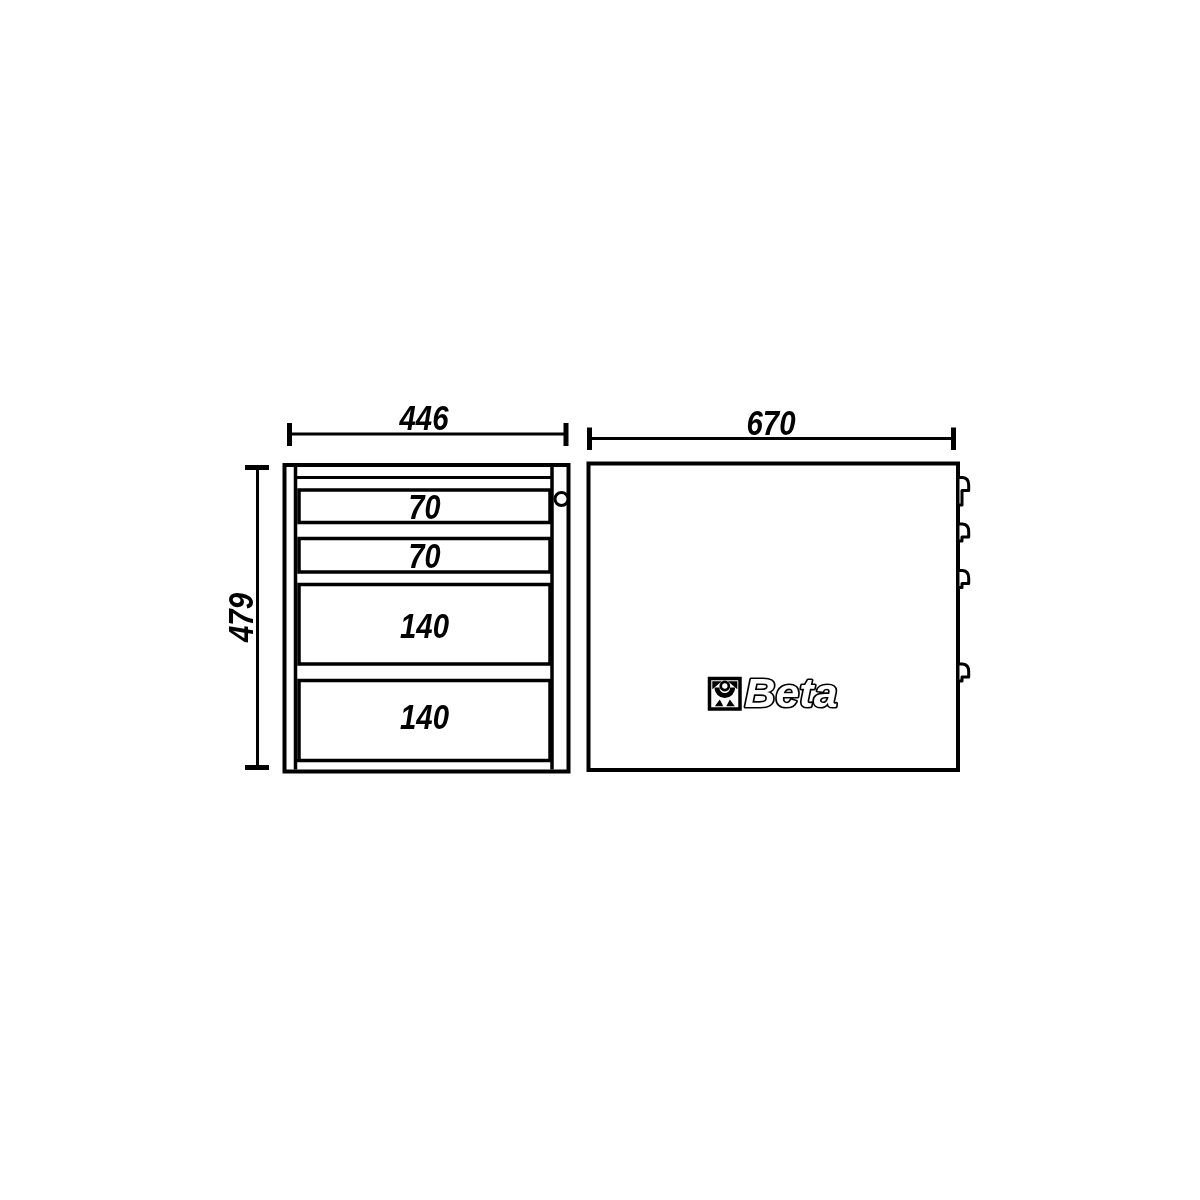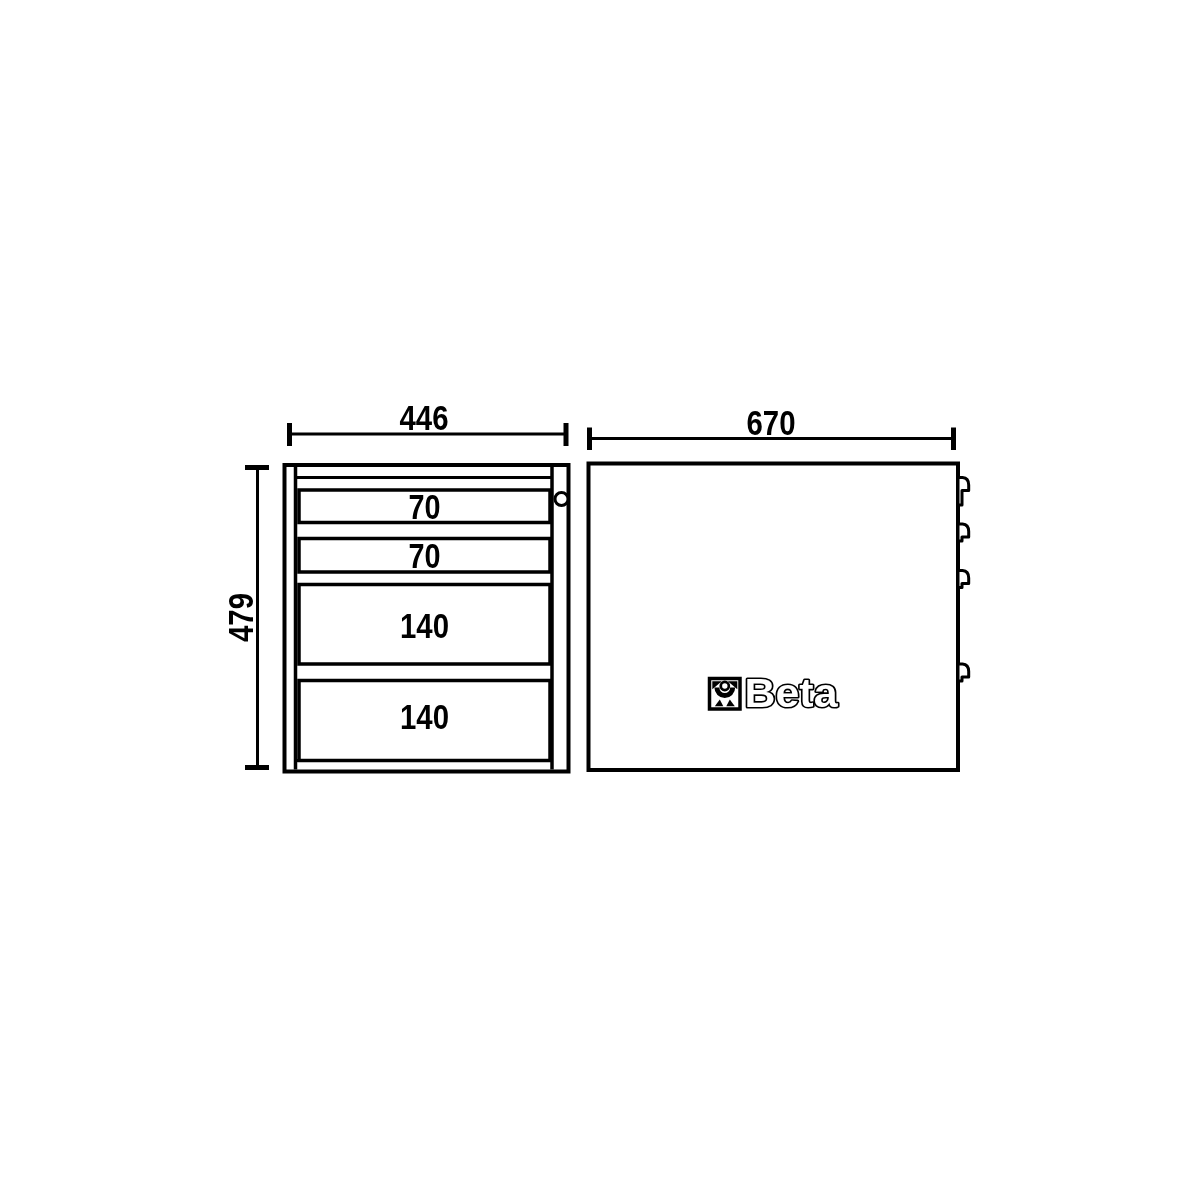--- a/index.html
+++ b/index.html
@@ -6,20 +6,21 @@
     margin: 0;
     padding: 0;
     width: 1200px;
     height: 1200px;
     background: #ffffff;
     font-family: "Liberation Sans", sans-serif;
   }
   .drawing-wrap {
     width: 1168px;
     height: 1200px;
+    font-style: italic;
   }
   svg text {
     font-family: "Liberation Sans", sans-serif;
     font-weight: bold;
     fill: #000000;
   }
   svg .dim-text {
     font-size: 35px;
   }
   svg .brand-text {

